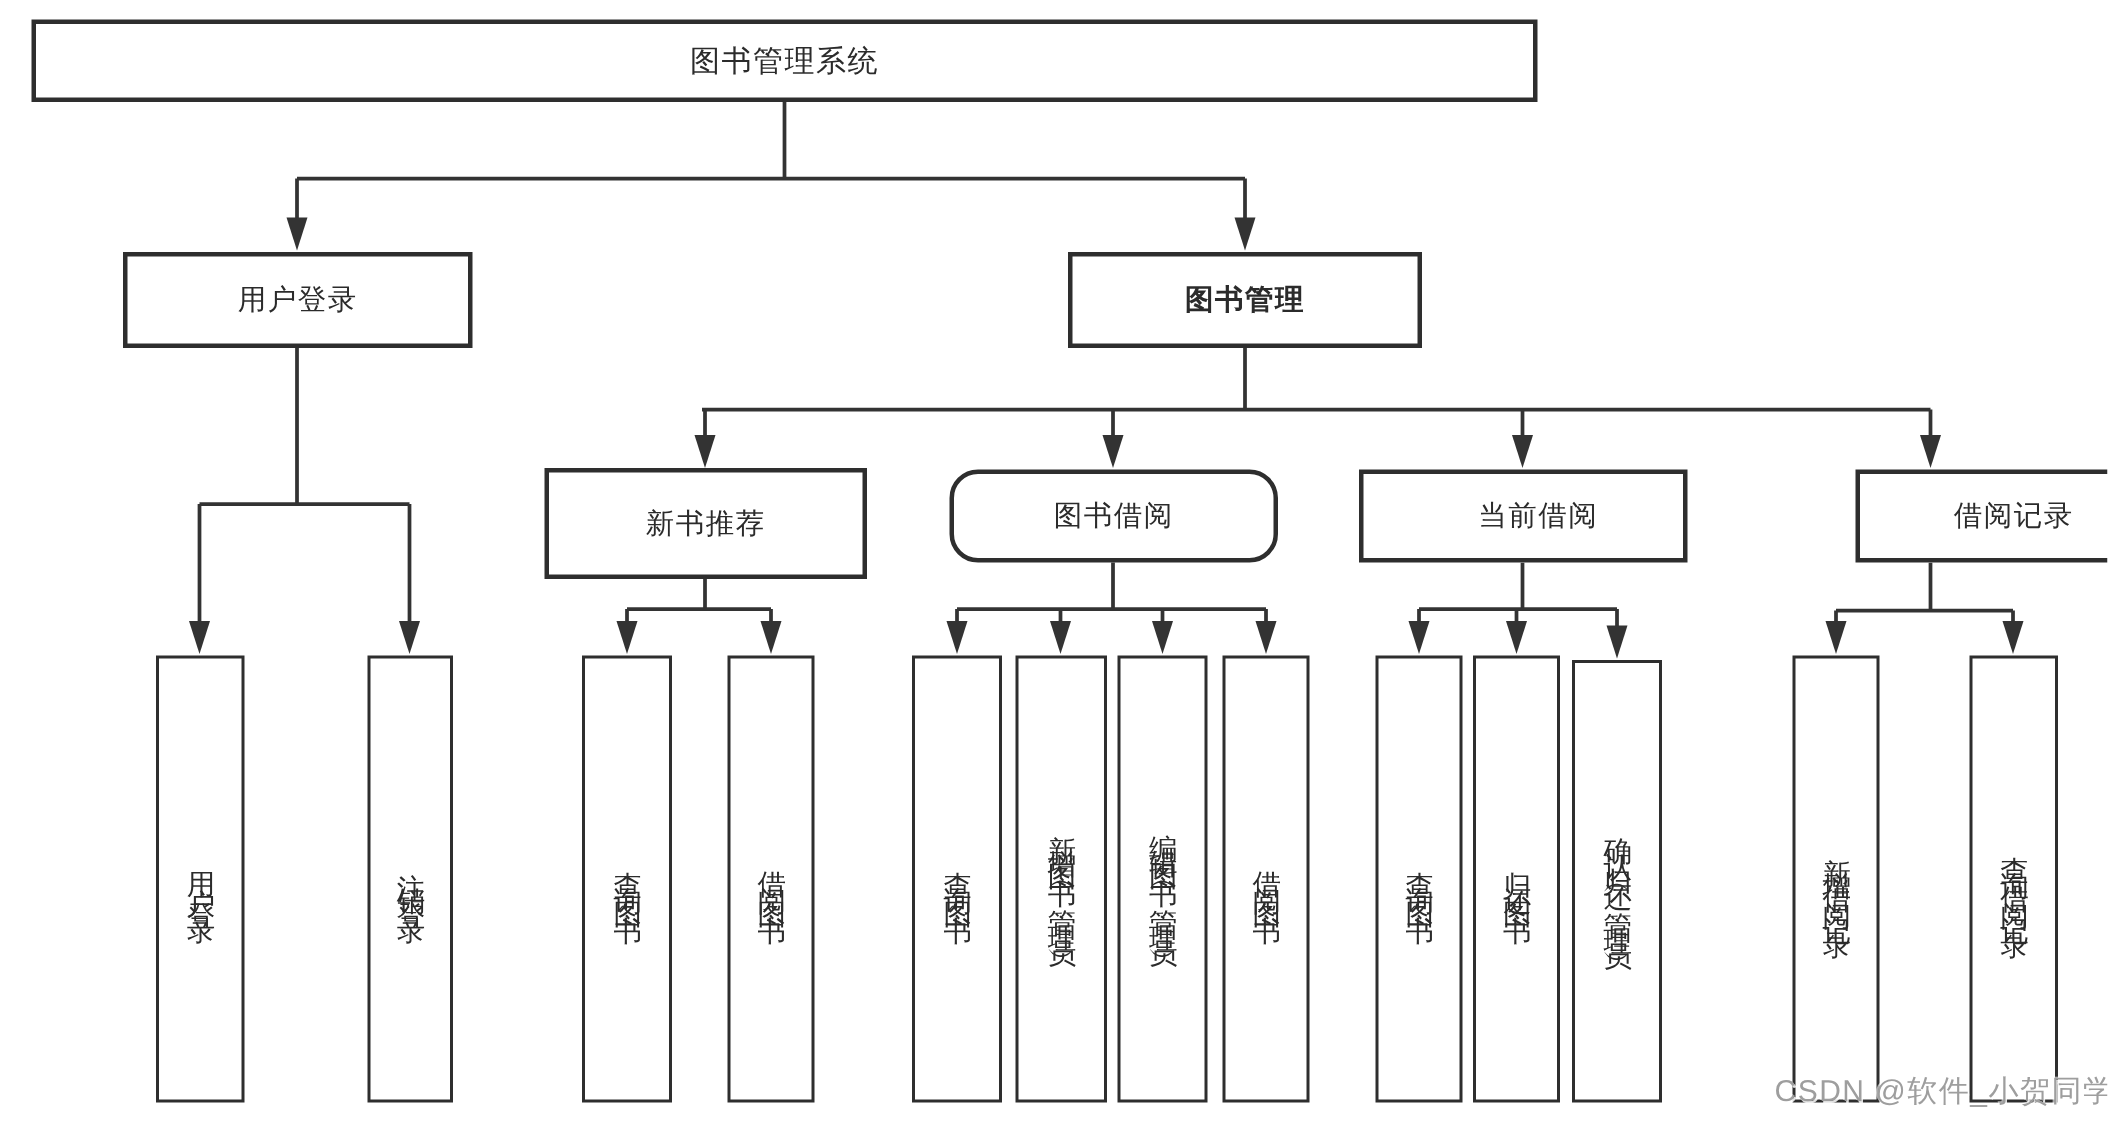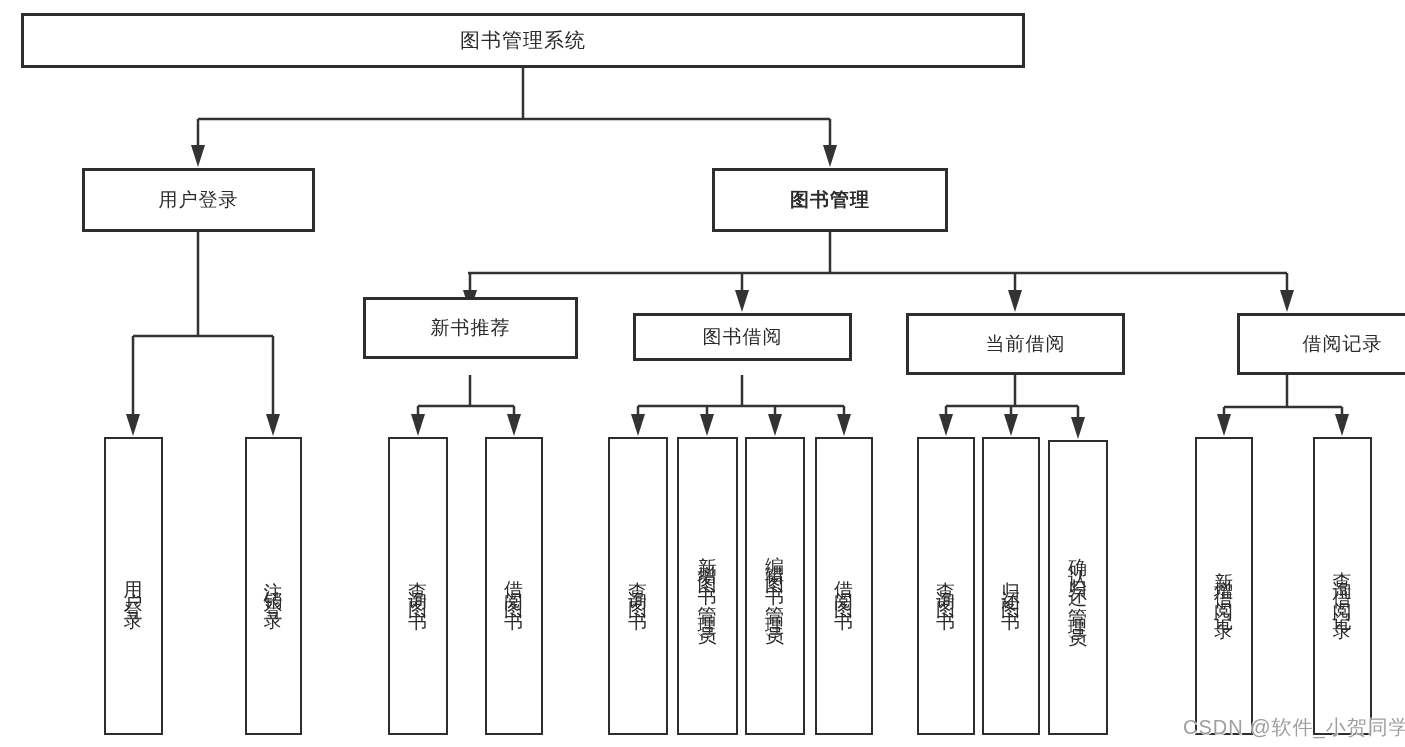--- a/index.html
+++ b/index.html
@@ -102,22 +102,22 @@
       <polygon points="1217,414 1231,414 1224,436"></polygon>
       <polygon points="1335,414 1349,414 1342,436"></polygon>
     </g>
   </svg>
 
   <div class="node root" style="left:21px;top:13px;width:1004px;height:55px;">图书管理系统</div>
 
   <div class="node" style="left:82px;top:168px;width:233px;height:64px;">用户登录</div>
   <div class="node" style="left:712px;top:168px;width:236px;height:64px;font-weight:bold;">图书管理</div>
 
-  <div class="node" style="left:363px;top:297px;width:215px;height:62px;">新书推荐</div>
-  <div class="node" style="left:633px;top:313px;width:219px;height:48px;">图书借阅</div>
+  <div class="node" style="left:363px;top:312px;width:215px;height:74px;">新书推荐</div>
+  <div class="node" style="left:633px;top:313px;width:219px;height:62px;border-radius:19px;">图书借阅</div>
   <div class="node" style="left:906px;top:313px;width:219px;height:62px;padding-left:20px;">当前借阅</div>
   <div class="node" style="left:1237px;top:313px;width:211px;height:62px;">借阅记录</div>
 
   <div class="vnode" style="left:104px;top:437px;width:59px;height:298px;">
     <span>用户登录</span>
     </div>
   <div class="vnode" style="left:245px;top:437px;width:57px;height:298px;">
     <span>注销登录</span>
     </div>
 

